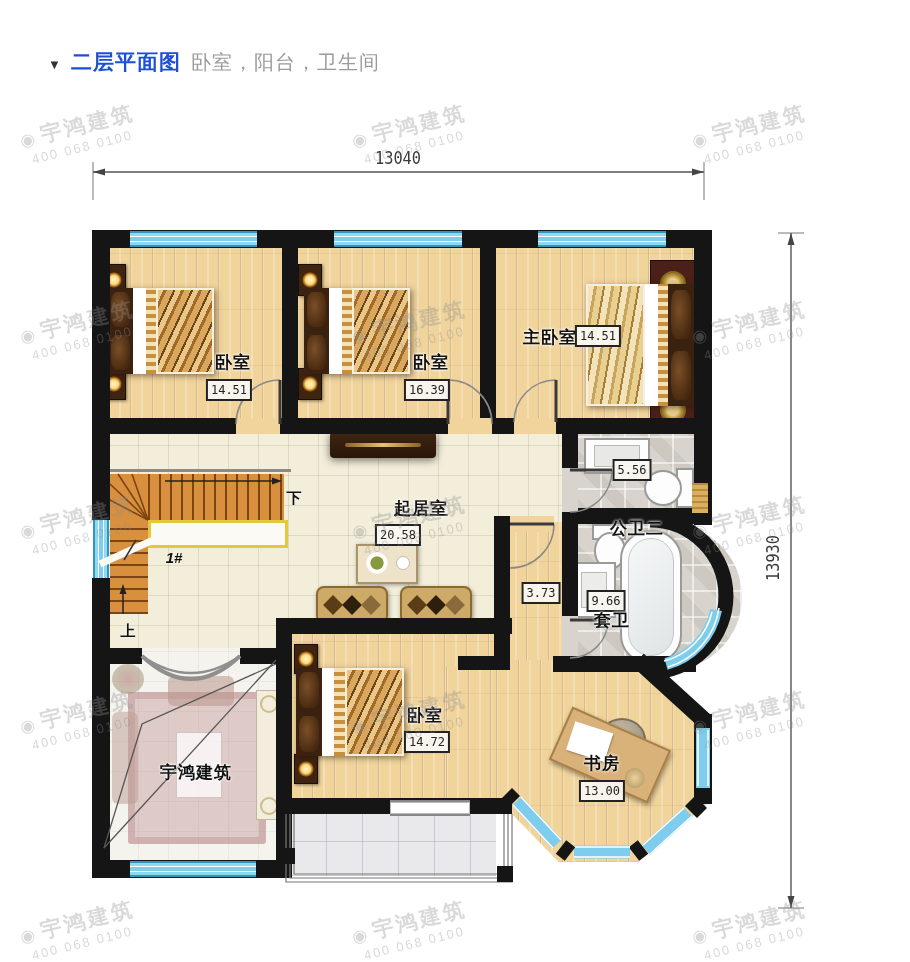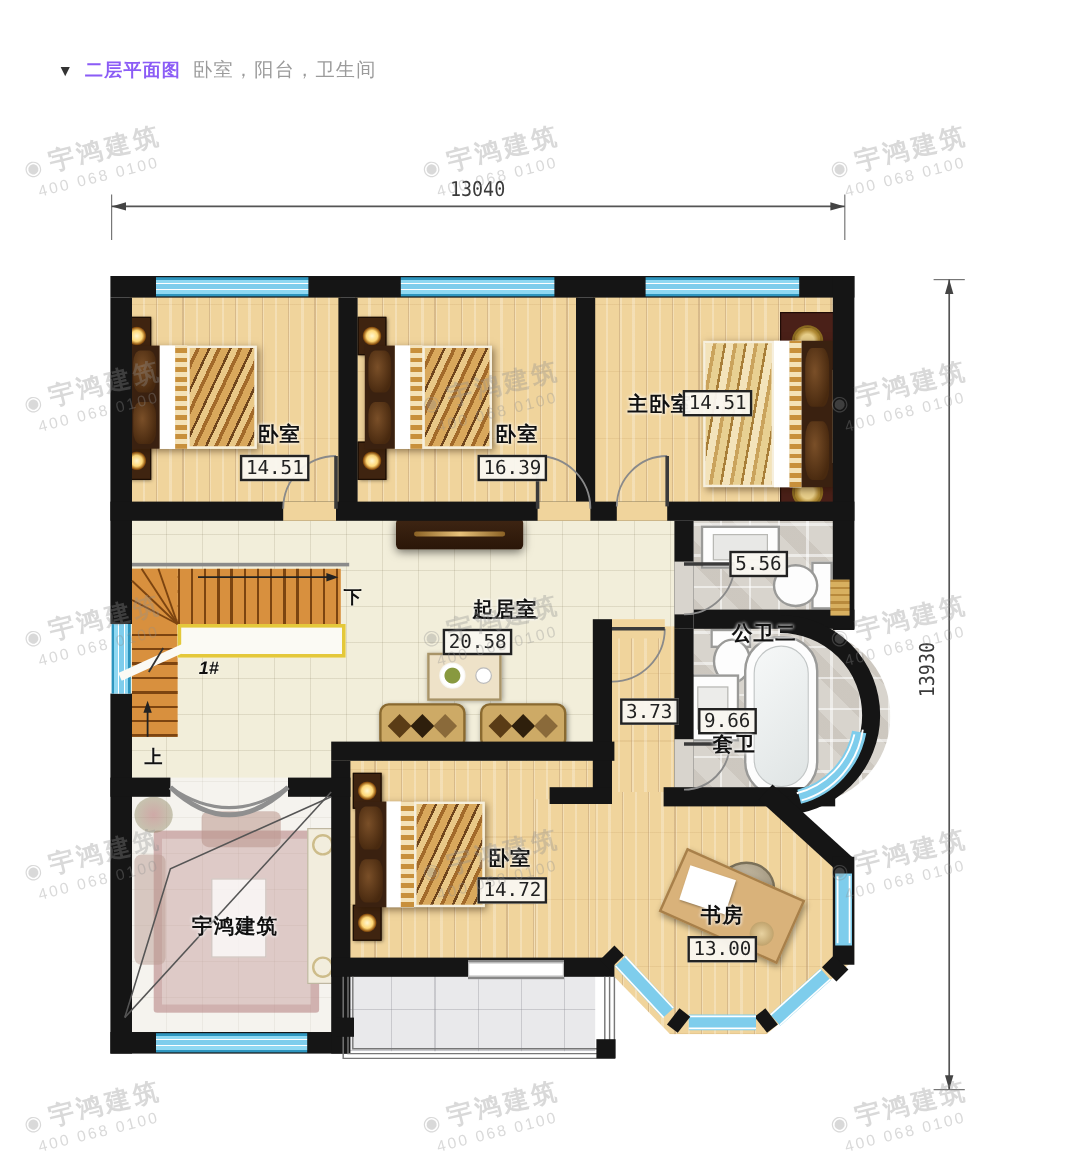--- a/index.html
+++ b/index.html
@@ -1,22 +1,22 @@
 <!DOCTYPE html>
 <html><head>
 <meta charset="utf-8">
 <style>
   html,body{margin:0;padding:0;background:#fff;}
   #canvas{position:relative;width:910px;height:962px;background:#fff;overflow:hidden;
           font-family:"Liberation Sans",sans-serif;}
   .abs{position:absolute;}
   
   .hdr-marker{font-size:13px;color:#333;}
-  .hdr-title{font-size:15px;font-weight:bold;color:#8b5cf6;letter-spacing:1px;font-family:Liberation Serif, serif;}
-  .hdr-sub{font-size:16px;color:#9b9b9b;letter-spacing:1px;}
+  .hdr-title{font-size:21px;font-weight:bold;color:#1d4ed8;letter-spacing:1px;font-family:Liberation Serif, serif;}
+  .hdr-sub{font-size:20px;color:#9b9b9b;letter-spacing:1px;}
   
   .wall{position:absolute;background:#151515;z-index:5;}
   .gap{position:absolute;z-index:6;}
   
   .win-h{position:absolute;z-index:7;background:linear-gradient(180deg,#2e96bf 0 2px,#8fd8f2 2px 5px,#ffffff 5px 6px,#7ecdec 6px 10px,#ffffff 10px 11px,#8fd8f2 11px 14px,#2e96bf 14px 16px);}
   .win-v{position:absolute;z-index:7;background:linear-gradient(90deg,#2e96bf 0 2px,#8fd8f2 2px 5px,#ffffff 5px 6px,#7ecdec 6px 10px,#ffffff 10px 11px,#8fd8f2 11px 14px,#2e96bf 14px 16px);}
   
   .wood{position:absolute;z-index:1;background-color:#f0d49c;
     background-image:repeating-linear-gradient(90deg,rgba(150,100,40,.30) 0 1px,rgba(0,0,0,0) 1px 22px),
                      repeating-linear-gradient(90deg,rgba(255,255,255,.25) 0 2px,rgba(0,0,0,0) 2px 11px),
@@ -32,21 +32,21 @@
     background-image:repeating-linear-gradient(0deg,rgba(140,140,148,.35) 0 1px,rgba(0,0,0,0) 1px 34px),
                      repeating-linear-gradient(90deg,rgba(140,140,148,.35) 0 1px,rgba(0,0,0,0) 1px 36px);}
   .voidfloor{position:absolute;z-index:1;background-color:#f5f3ee;
     background-image:repeating-linear-gradient(0deg,rgba(150,140,120,.10) 0 1px,rgba(0,0,0,0) 1px 30px),
                      repeating-linear-gradient(90deg,rgba(150,140,120,.10) 0 1px,rgba(0,0,0,0) 1px 30px);}
   
   .rname{position:absolute;z-index:9;transform:translate(-50%,-50%);font-size:17px;font-weight:600;
          color:#111;letter-spacing:1px;white-space:nowrap;text-shadow:0 0 3px #fff,0 0 3px #fff;}
   .abox{position:absolute;z-index:9;transform:translate(-50%,-50%);border:2px solid #222;
         background:rgba(249,247,240,.95);color:#222;font-family:"DejaVu Sans Mono",monospace;
-        font-size:16px;line-height:18px;padding:0 3px;white-space:nowrap;}
+        font-size:12px;line-height:18px;padding:0 3px;white-space:nowrap;}
   .stxt{position:absolute;z-index:9;transform:translate(-50%,-50%);font-size:15px;font-weight:600;color:#111;
         text-shadow:0 0 2px #fff;}
   .dimtxt{position:absolute;z-index:9;font-family:"DejaVu Sans Mono",monospace;font-size:17px;color:#3a3a3a;
           transform:translate(-50%,-50%) scaleX(.9);}
   .dimtxt.rot{transform:translate(-50%,-50%) rotate(-90deg) scaleX(.9);}
   .bed{position:absolute;z-index:3;display:flex;box-shadow:2px 2px 6px rgba(40,20,0,.5);}
   .bed .pillow{width:24%;background:#3a2110;position:relative;}
   .bed .pillow i{position:absolute;left:12%;width:76%;height:40%;background:radial-gradient(ellipse at 40% 40%,#7a4f28,#48290f 75%);border-radius:30%;}
   .bed .pillow i.p1{top:5%;} .bed .pillow i.p2{bottom:5%;}
   .bed .sheet{width:21%;background:linear-gradient(90deg,#ffffff 0 55%,#efe5cf 55%),linear-gradient(#fff,#fff);}

